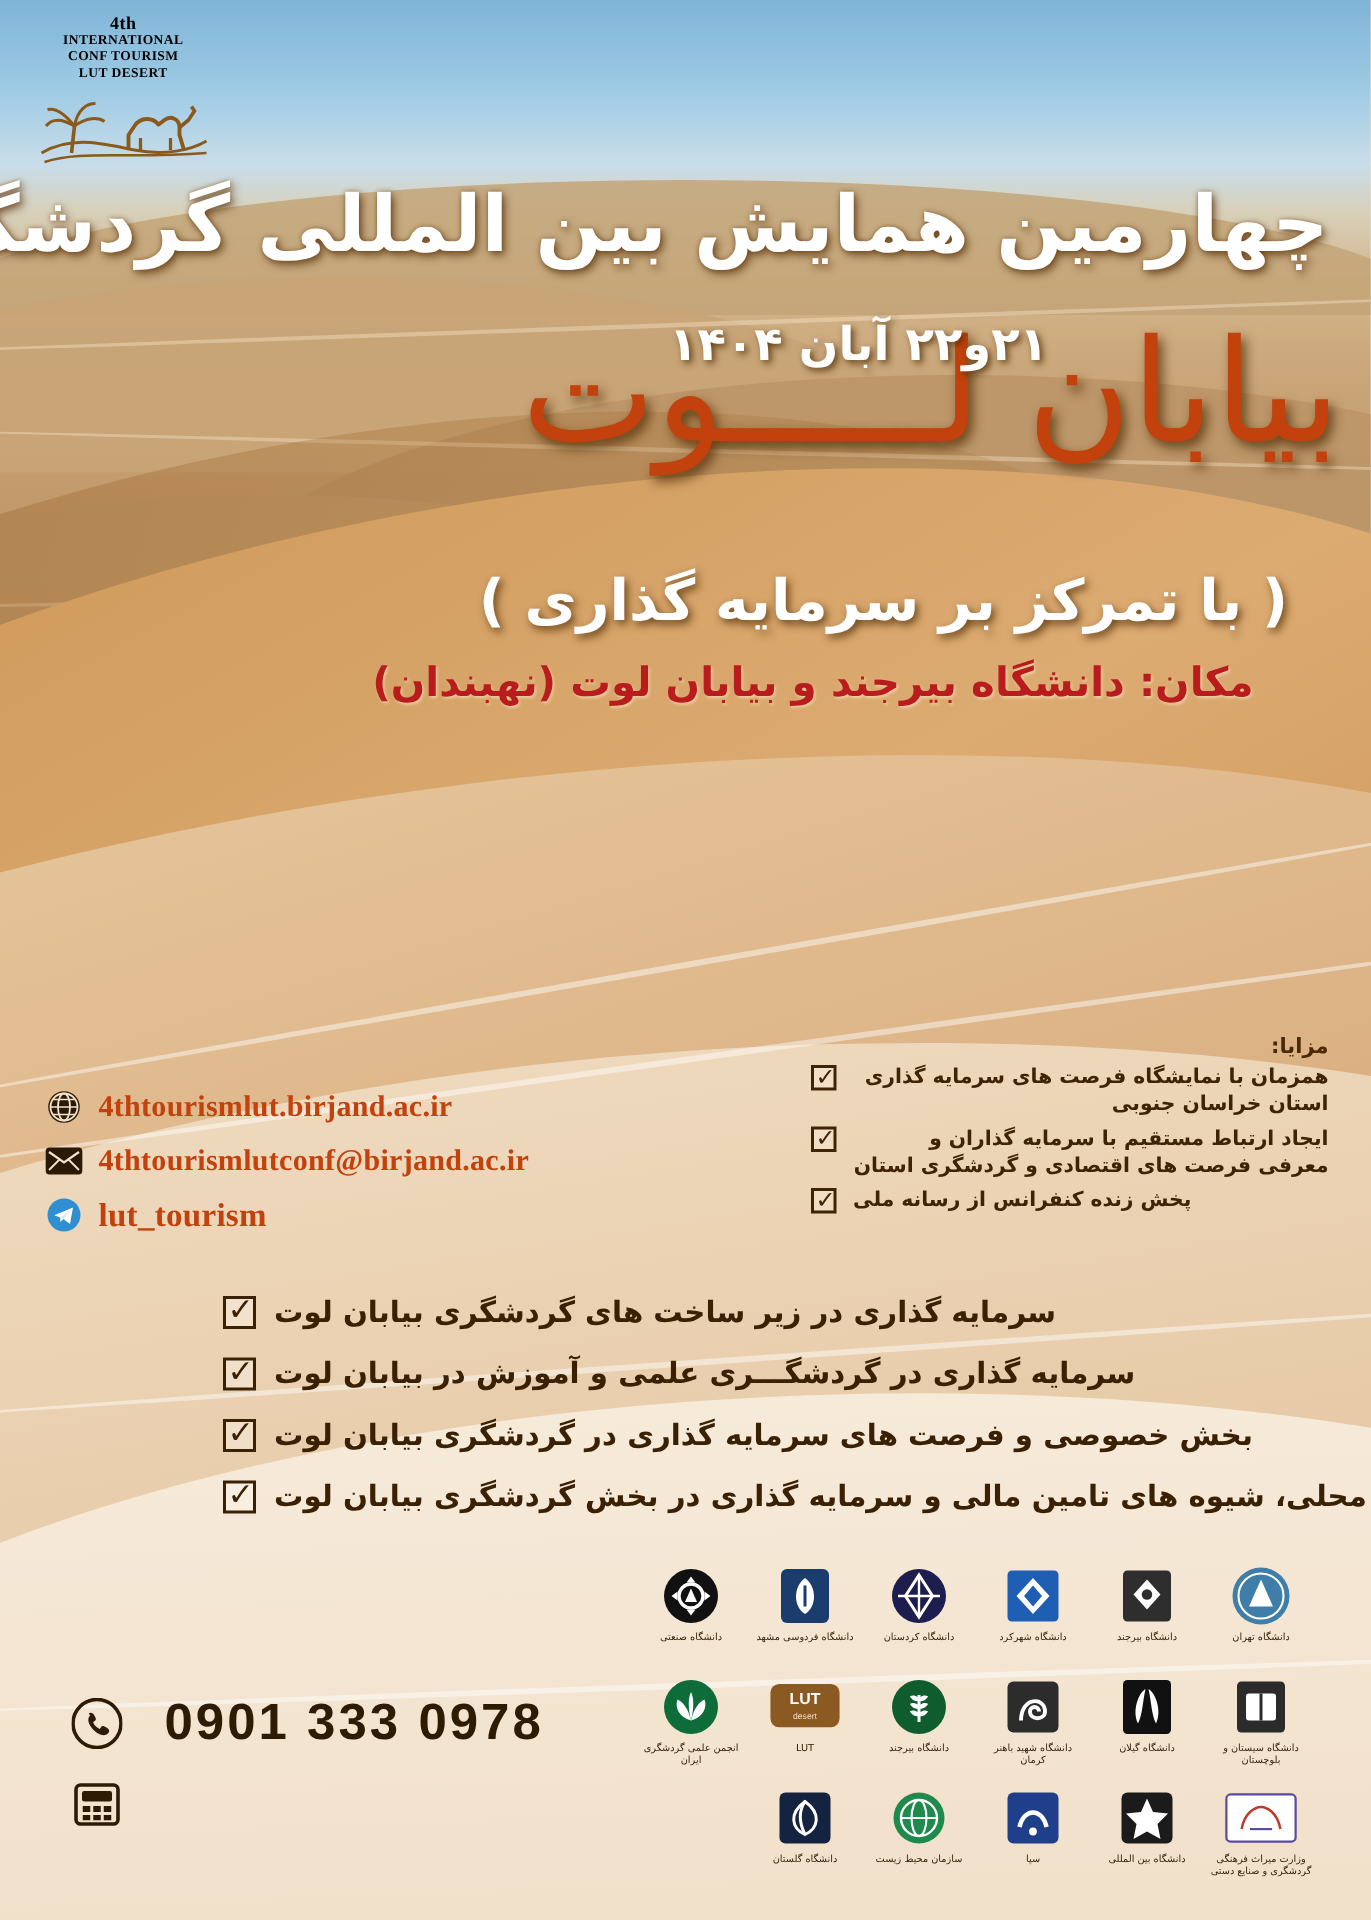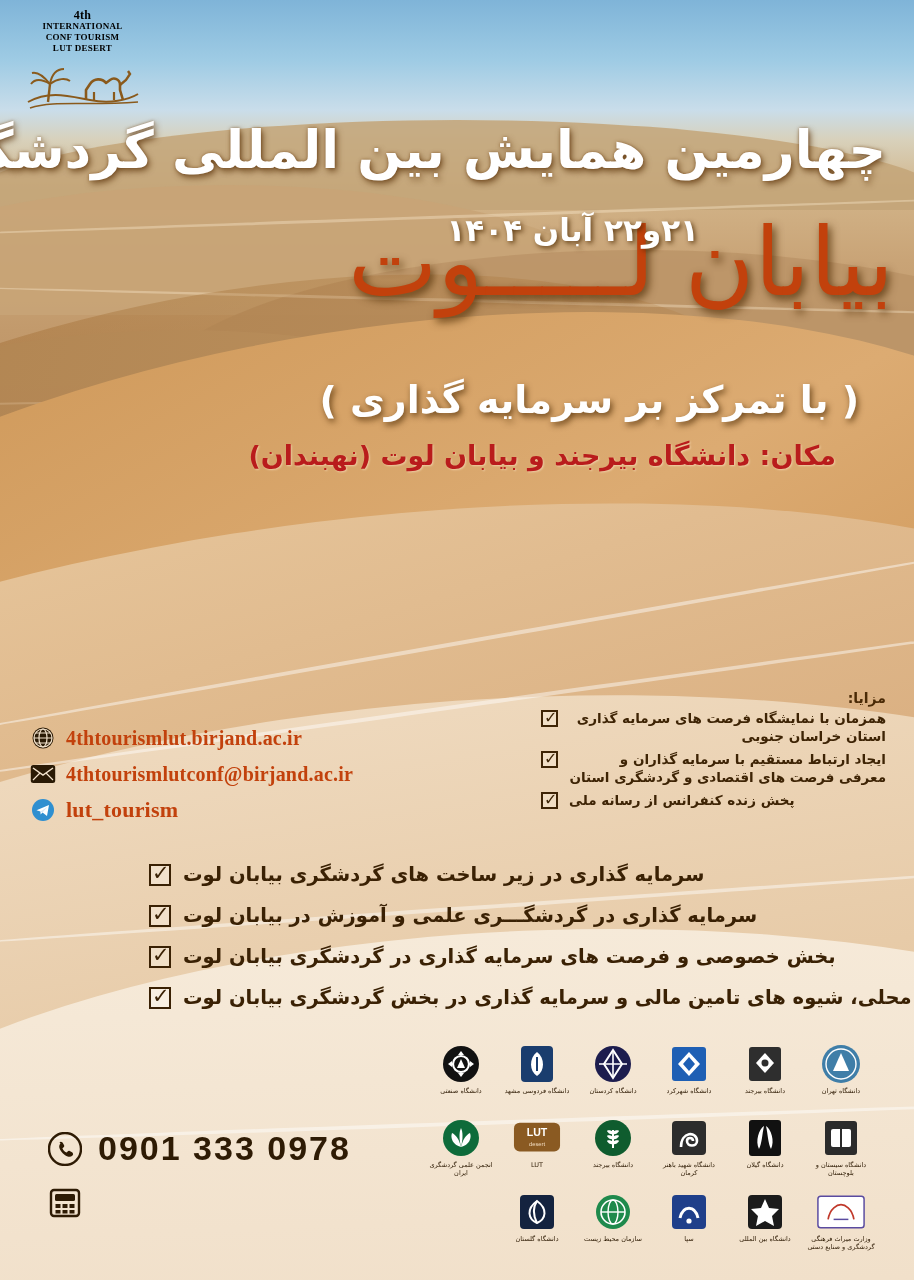--- a/index.html
+++ b/index.html
@@ -183,21 +183,21 @@
   .chk-lg {
     flex: 0 0 auto; width: 22px; height: 22px; border: 2px solid #3a2104;
     position: relative; background: rgba(255,252,245,.35);
   }
   .chk-lg::after {
     content: "✓"; position: absolute; left: 1px; top: -5px; font-size: 21px; color: #3a2104; font-weight: bold;
   }
 
   
   .phones { position: absolute; left: 48px; bottom: 42px; z-index: 28; direction: ltr; }
-  .ph-row { display: flex; align-items: center; gap: 16px; margin-bottom: 18px; }
+  .ph-row { display: flex; align-items: center; gap: 28px; margin-bottom: 18px; }
   .ph-ico { width: 34px; height: 34px; flex: 0 0 auto; }
   .ph-num {
     color: #2e1b04; font-size: 34px; font-weight: bold; letter-spacing: 2px;
     font-family: "Liberation Sans", sans-serif;
   }
 
   
   .sponsors {
     position: absolute; right: 38px; bottom: 24px; z-index: 28;
     width: 460px;

